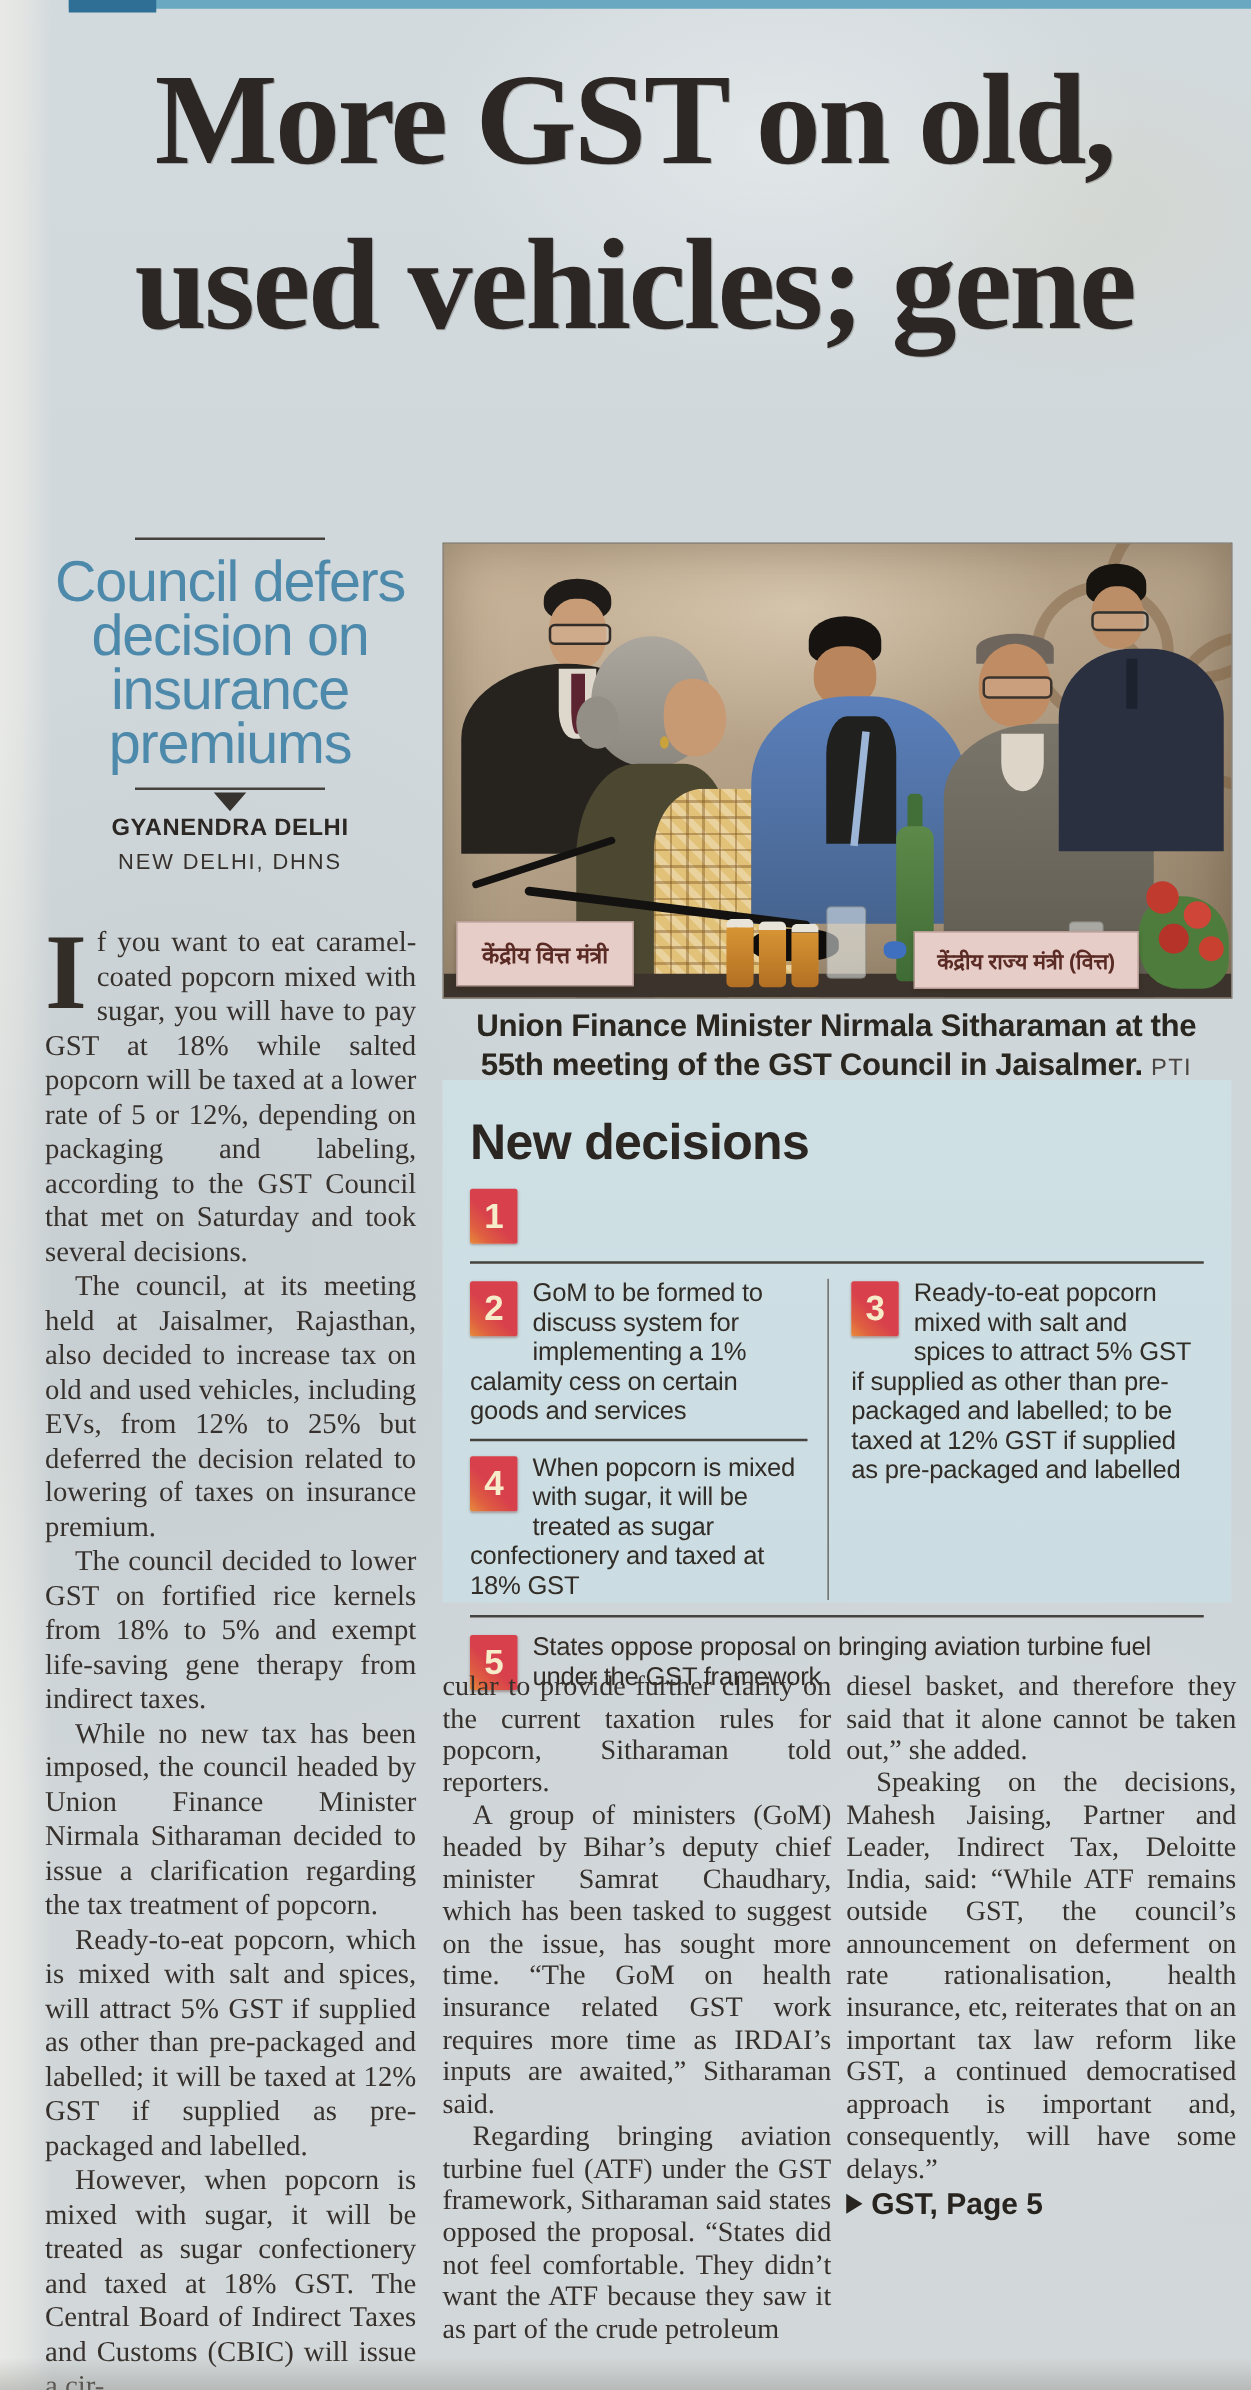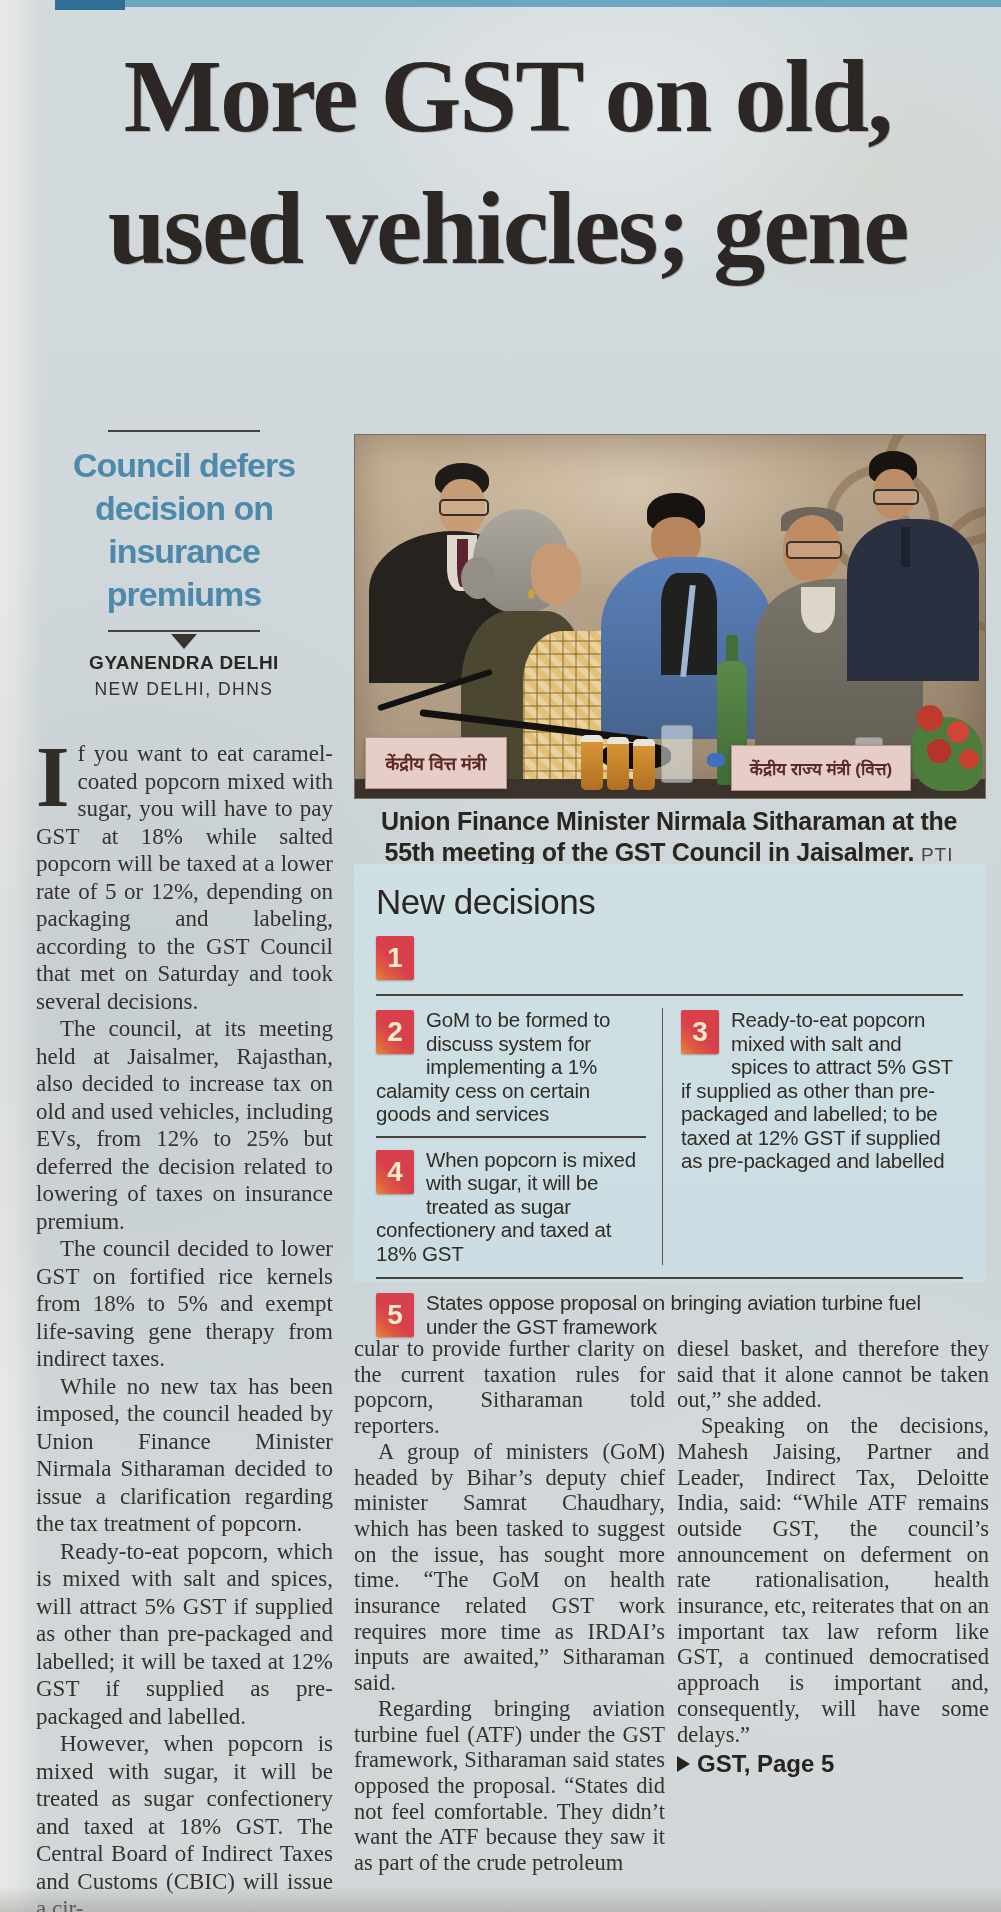--- a/index.html
+++ b/index.html
@@ -21,21 +21,21 @@
     background:linear-gradient(rgba(150,150,144,0),rgba(150,150,144,.45));}
   
   .headline{position:absolute;left:30px;right:16px;top:30px;margin:0;text-align:center;
     font-size:104px;line-height:132px;font-weight:700;letter-spacing:-2px;color:#2c2724;
     text-shadow:1px 1px 0 rgba(44,39,36,.25);}
   .headline span{display:block;}
   
   .standfirst{position:absolute;left:34px;top:430px;width:300px;text-align:center;
     font-family:"Liberation Sans",sans-serif;}
   .sf-rule{width:152px;height:0;border-top:2px solid #45413d;margin:0 auto;}
-  .sf-lines{margin:12px 0 14px;font-weight:700;font-size:34px;line-height:43px;
+  .sf-lines{margin:12px 0 14px;font-weight:400;font-size:46px;line-height:43px;
     color:#4d89ab;letter-spacing:-1px;}
   .sf-lines span{display:block;}
   .sf-tri{width:0;height:0;margin:2px auto 0;border-left:13px solid transparent;
     border-right:13px solid transparent;border-top:15px solid #37332f;}
   
   .byline{position:absolute;left:34px;top:652px;width:300px;text-align:center;
     font-family:"Liberation Sans",sans-serif;color:#2b2724;}
   .byline .author{font-weight:700;font-size:19px;letter-spacing:.5px;}
   .byline .place{font-size:17.5px;letter-spacing:1.5px;margin-top:5px;color:#36312d;}
   
@@ -64,21 +64,21 @@
     box-shadow:0 2px 4px rgba(50,35,20,.35);}
   
   .caption{position:absolute;left:354px;top:806px;width:630px;text-align:center;
     font-family:"Liberation Sans",sans-serif;font-weight:700;font-size:25px;
     line-height:31px;color:#29251f;letter-spacing:-0.3px;}
   .caption .credit{font-weight:400;font-size:19px;letter-spacing:1px;color:#4a4540;}
   
   .infobox{position:absolute;left:354px;top:864px;width:631px;height:418px;
     background:linear-gradient(#cfe0e5,#cbdde2);box-sizing:border-box;
     padding:14px 22px 0;font-family:"Liberation Sans",sans-serif;color:#322c27;}
-  .ib-title{margin:4px 0 12px;font-size:35px;font-weight:400;letter-spacing:-0.5px;color:#2b2622;}
+  .ib-title{margin:14px 0 12px;font-size:40px;font-weight:700;letter-spacing:-0.5px;color:#2b2622;}
   .ib-item{font-size:20.5px;line-height:23.5px;letter-spacing:-0.2px;overflow:visible;}
   .ib-item .num{float:left;width:38px;height:44px;margin:2px 12px 2px 0;border-radius:2px;
     background:linear-gradient(225deg,#d8414b 55%,#df5f41 80%,#e78a3a);
     color:#f7ecc9;font-weight:700;font-size:28px;text-align:center;line-height:44px;
     box-shadow:0 1px 2px rgba(80,30,20,.35);}
   .ib-hr{border-top:2px solid #46423d;margin:12px 0;}
   .ib-hr.short{margin:10px 0;}
   .ib-row{display:flex;}
   .ib-col-l{width:46%;border-right:1px solid #5a5550;padding-right:16px;}
   .ib-col-r{flex:1;padding-left:18px;}

